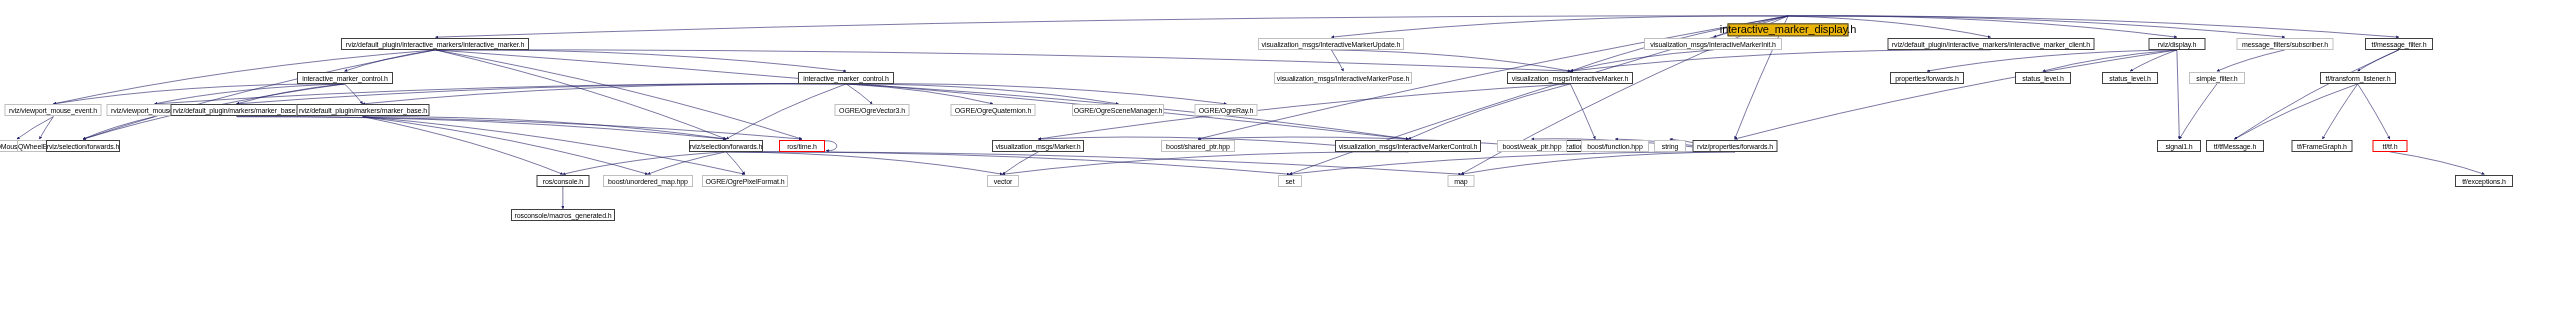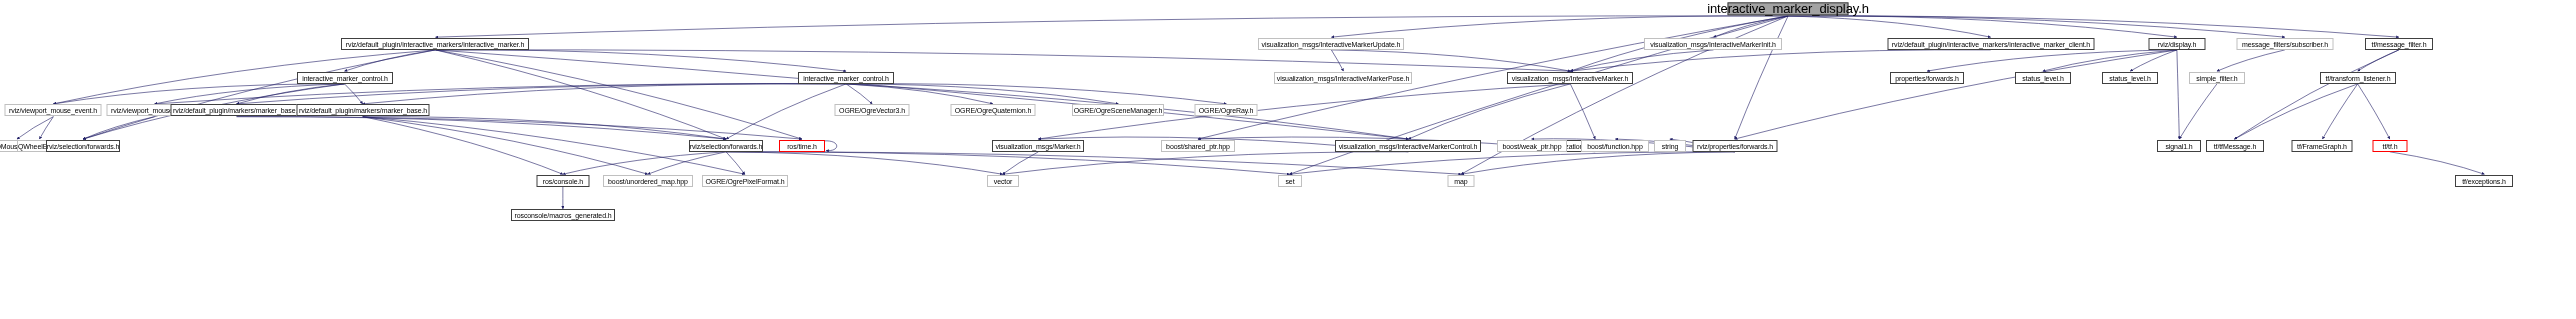--- a/index.html
+++ b/index.html
@@ -23,21 +23,21 @@
     color:#000000;
     font-size:7px;
     line-height:1;
     letter-spacing:-0.1px;
     padding:0 3px;
     transform:translate(-50%,-50%);
   }
   .node.grey{border:0.6px solid #c0c0c0;}
   .node.dark{border:0.8px solid #404040;}
   .node.red{border:1px solid #ff0000;}
-  .node.root{background:#a3a3a3;border:0.8px solid #404040;font-size:13px;}
+  .node.root{background:#eab308;border:0.8px solid #404040;font-size:11px;margin-top:21px;}
 </style>
 </head>
 <body>
 
 <div id="graph">
   <svg id="edges" xmlns="http://www.w3.org/2000/svg" viewBox="0 0 4247 527" width="2576" height="320">
     <defs>
       <marker id="arrow" viewBox="0 0 10 10" refX="9" refY="5" markerWidth="5" markerHeight="5" orient="auto-start-reverse">
         <path d="M 0 0 L 10 5 L 0 10 z" fill="#222066"></path>
       </marker>

